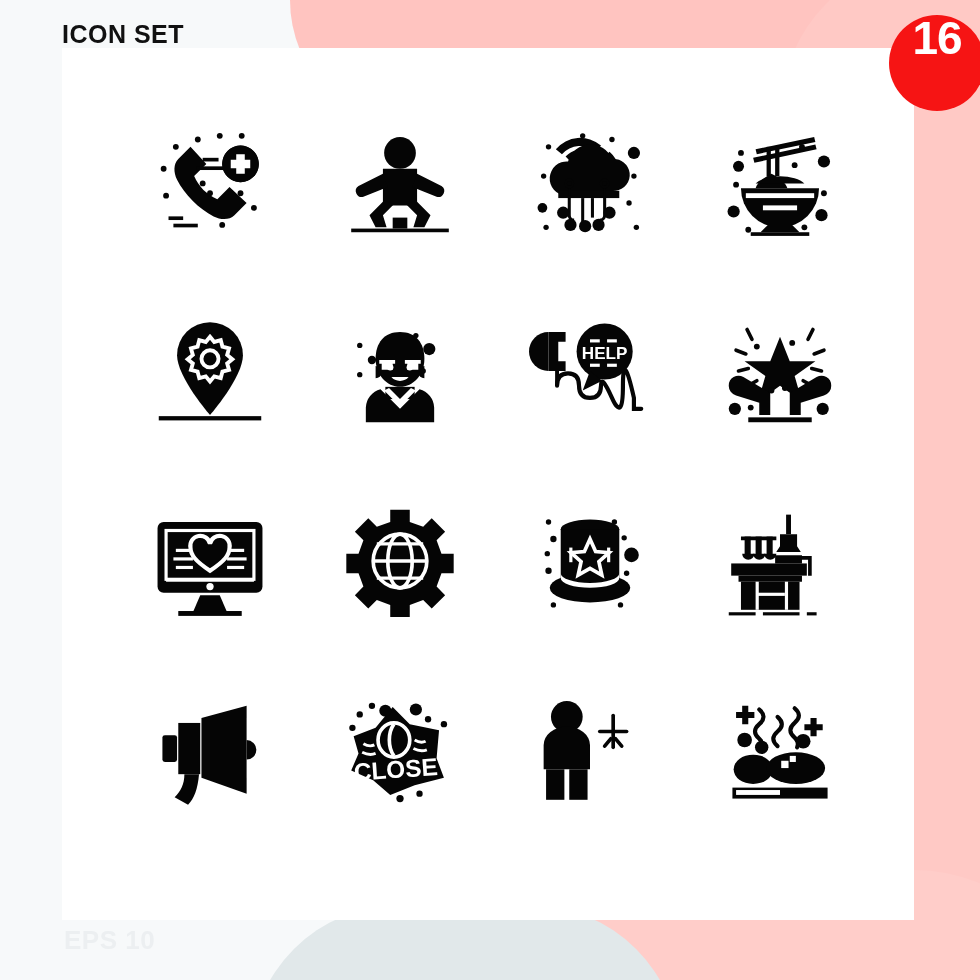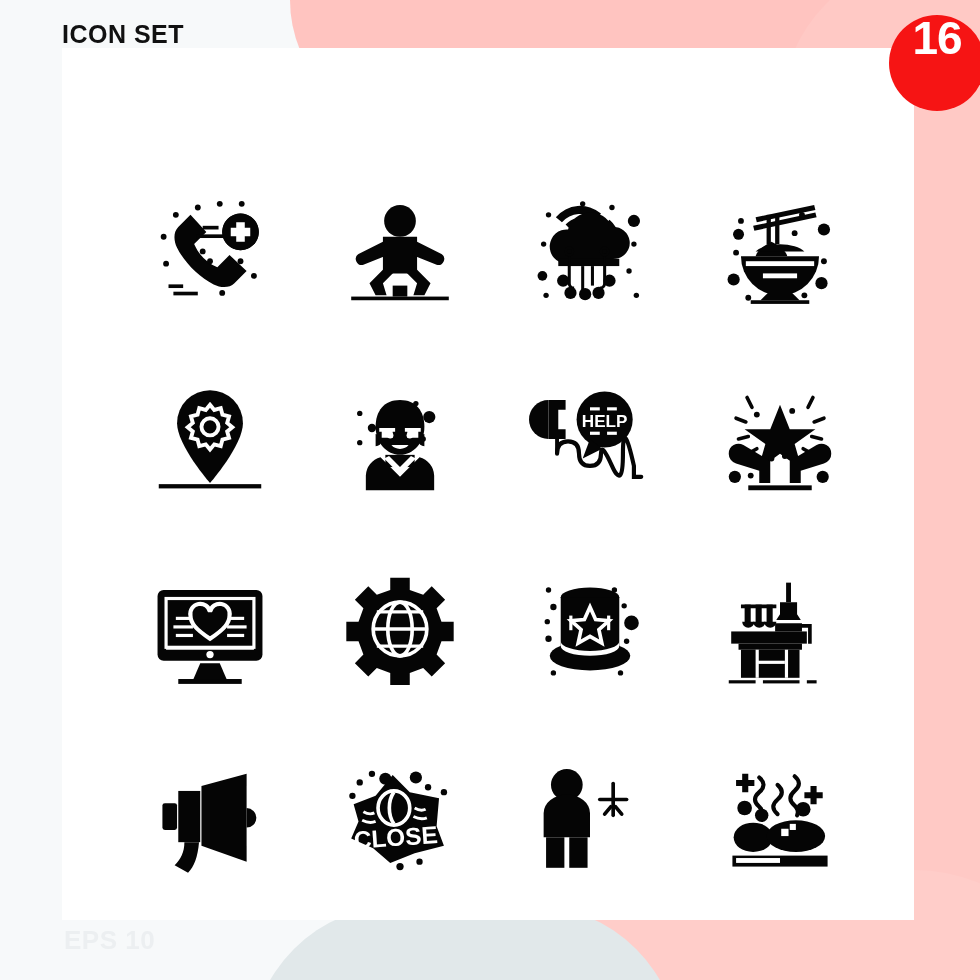--- a/index.html
+++ b/index.html
@@ -129,21 +129,21 @@
     width: 760px;
     display: grid;
     grid-template-columns: repeat(4, 190px);
     grid-template-rows: repeat(4, 190px);
     z-index: 5;
   }
   .icon-cell {
     width: 190px;
     height: 190px;
     display: flex;
-    align-items: flex-end;
+    align-items: flex-start;
     justify-content: center;
   }
   .icon-cell svg {
     display: block;
     width: 122px;
     height: 122px;
     fill: #050505;
   }
 </style>
 </head>

